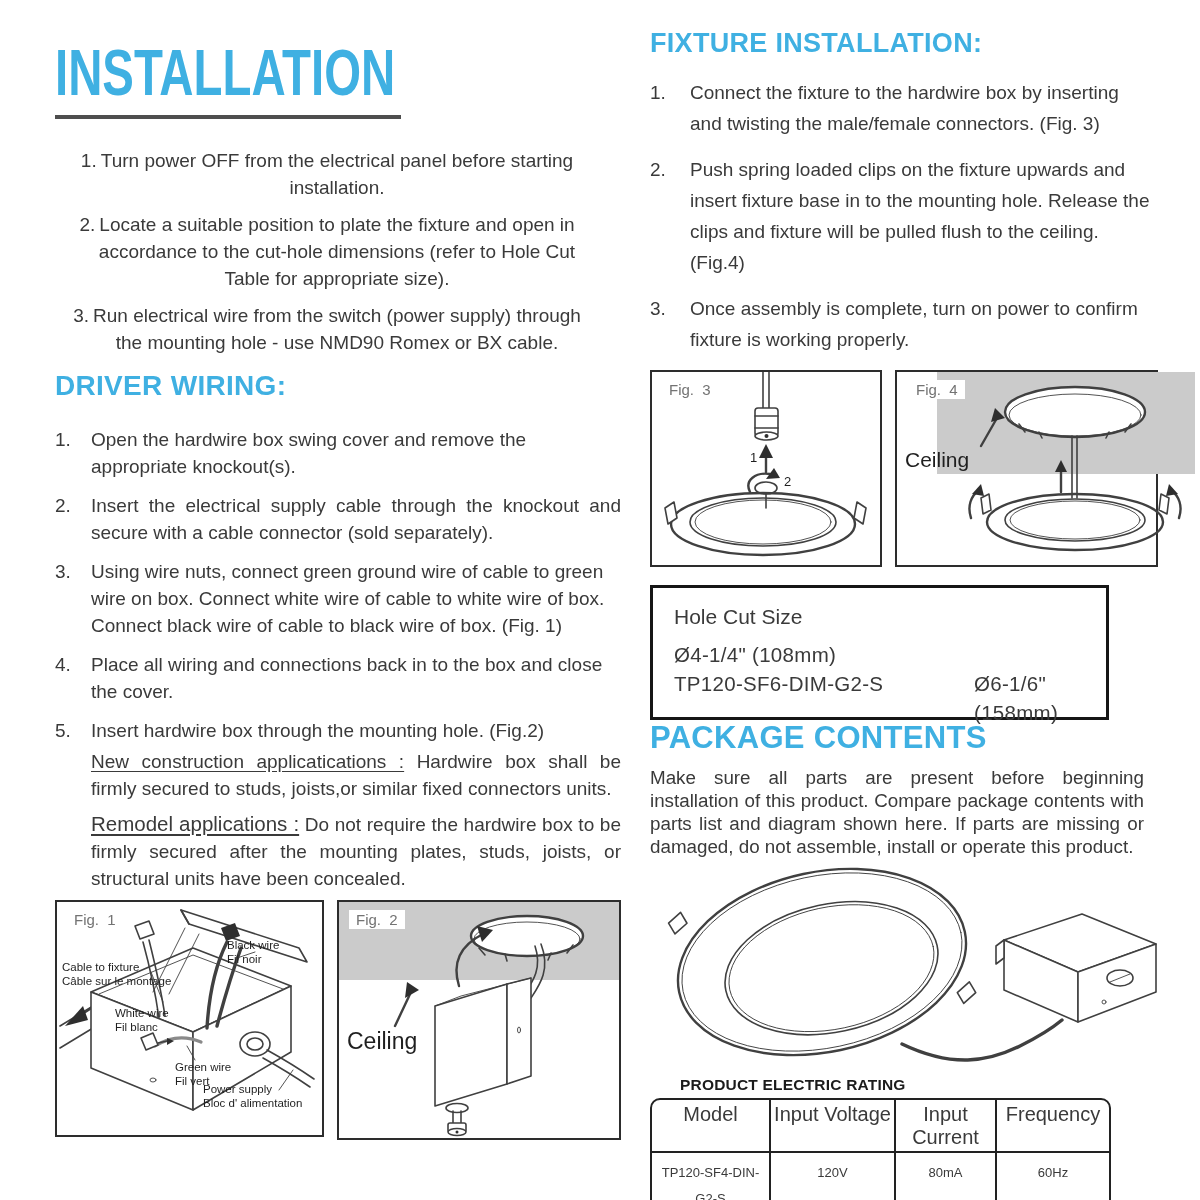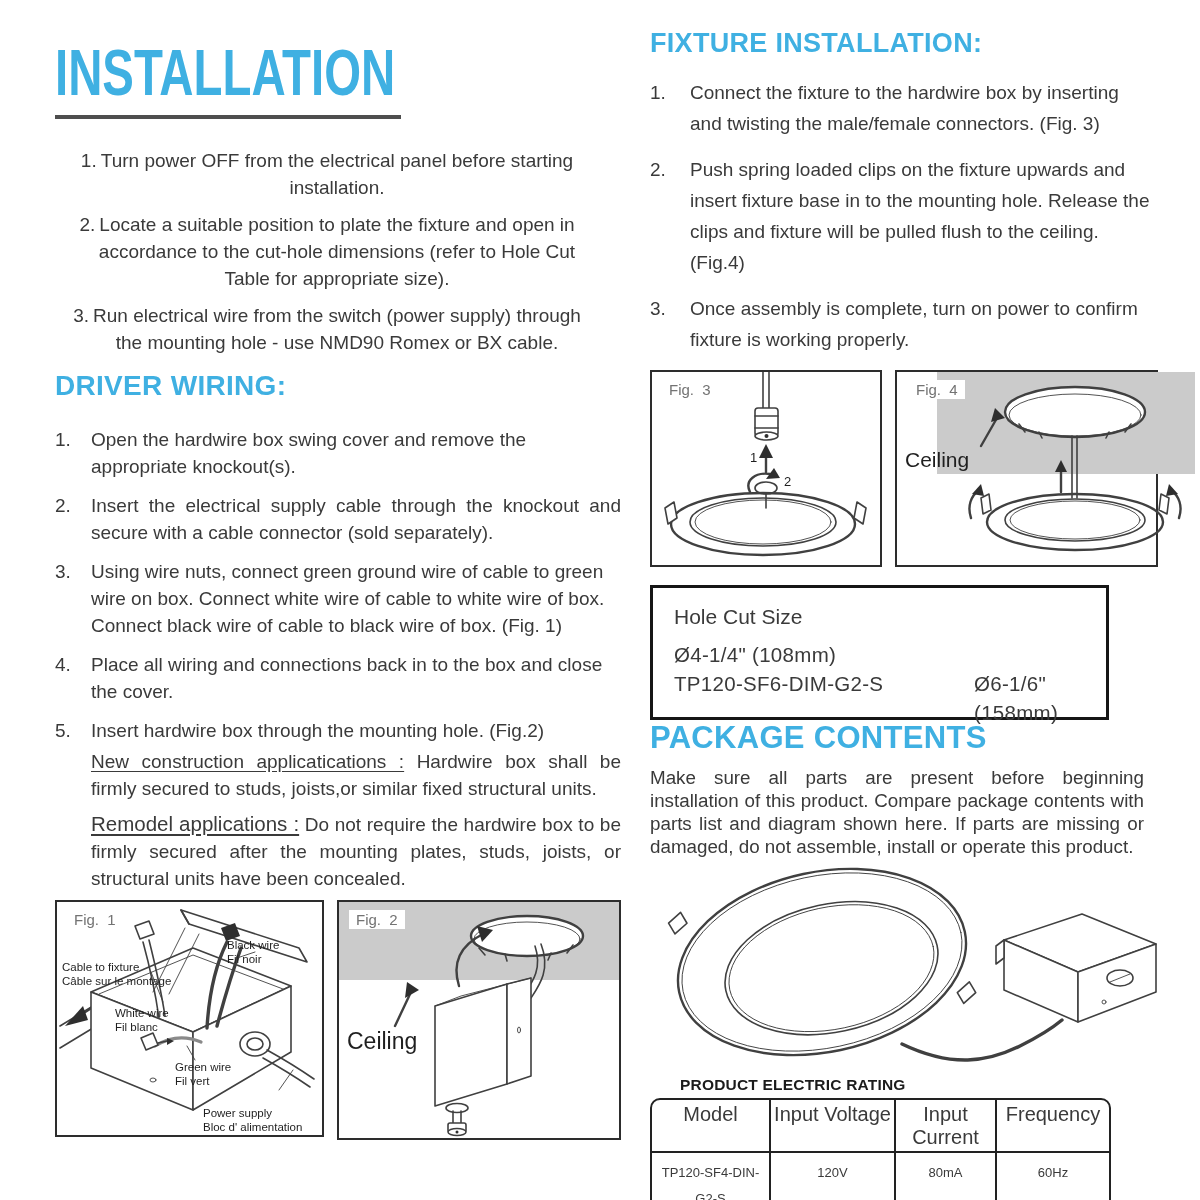--- a/index.html
+++ b/index.html
@@ -89,21 +89,21 @@
   </div>
 
   <div class="h2" style="margin-top:14px;">DRIVER WIRING:</div>
 
   <div class="steps dlist">
     <div class="step"><span class="num">1.</span><span>Open the hardwire box swing cover and remove the appropriate knockout(s).</span></div>
     <div class="step just"><span class="num">2.</span><span>Insert the electrical supply cable through the knockout and secure with a cable connector (sold separately).</span></div>
     <div class="step"><span class="num">3.</span><span>Using wire nuts, connect green ground wire of cable to green wire on box.  Connect white wire of cable to white wire of box. Connect black wire of cable to black wire of box. (Fig. 1)</span></div>
     <div class="step"><span class="num">4.</span><span>Place all wiring and connections back in to the box and close the cover.</span></div>
     <div class="step" style="margin-bottom:4px;"><span class="num">5.</span><span>Insert hardwire box through the mounting hole.  (Fig.2)</span></div>
-    <div class="sub"><span class="lead">New construction applicatications :</span><span> Hardwire box shall be firmly secured to studs, joists,or similar fixed structural units.</span></div>
+    <div class="sub"><span class="lead">New construction applicatications :</span><span> Hardwire box shall be firmly secured to studs, joists,or similar fixed connectors units.</span></div>
     <div class="sub"><span class="lead lead2">Remodel applications :</span><span>  Do not require the hardwire box to be firmly secured after the mounting plates, studs, joists, or structural units have been concealed.</span></div>
   </div>
 
   <div class="figrow figrow-left">
 
     <div class="figbox fb1 fig">
       <svg width="260" height="232" viewBox="0 0 260 232">
         <g>
           <line x1="36" y1="104" x2="3" y2="124"></line>
           <line x1="36" y1="126" x2="3" y2="146"></line>
@@ -150,21 +150,21 @@
       </svg>
       <span class="chip" style="left:10px;top:8px;">Fig.  1</span>
       <span class="flabel" style="left:5px;top:58px;">Cable to fixture
 Câble sur le montage</span>
       <span class="flabel" style="left:170px;top:36px;">Black wire
 Fil noir</span>
       <span class="flabel" style="left:58px;top:104px;">White wire
 Fil blanc</span>
       <span class="flabel" style="left:118px;top:158px;">Green wire
 Fil vert</span>
-      <span class="flabel" style="left:146px;top:204px;">Power supply
+      <span class="flabel" style="left:146px;top:180px;">Power supply
 Bloc d' alimentation</span>
     </div>
 
     <div class="figbox fb2 fig">
       <svg width="280" height="235" viewBox="0 0 280 235">
         <rect class="gy" x="0" y="0" width="280" height="78"></rect>
         <g>
           <ellipse class="wf tk" cx="188" cy="34" rx="56" ry="20"></ellipse>
           <ellipse class="tn" cx="188" cy="37" rx="53" ry="17"></ellipse>
           <line x1="140" y1="46" x2="146" y2="53"></line>

